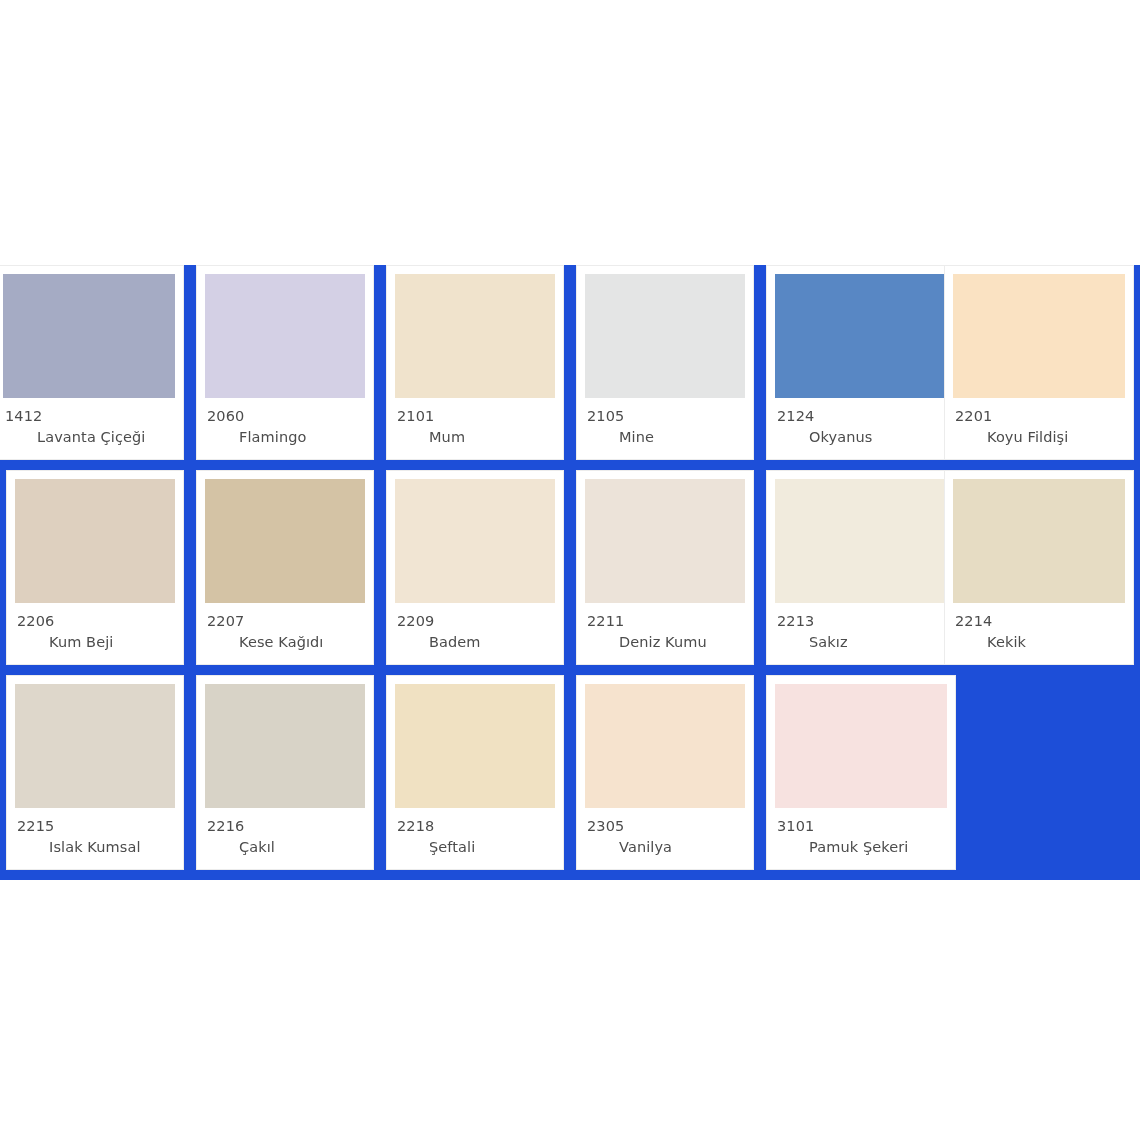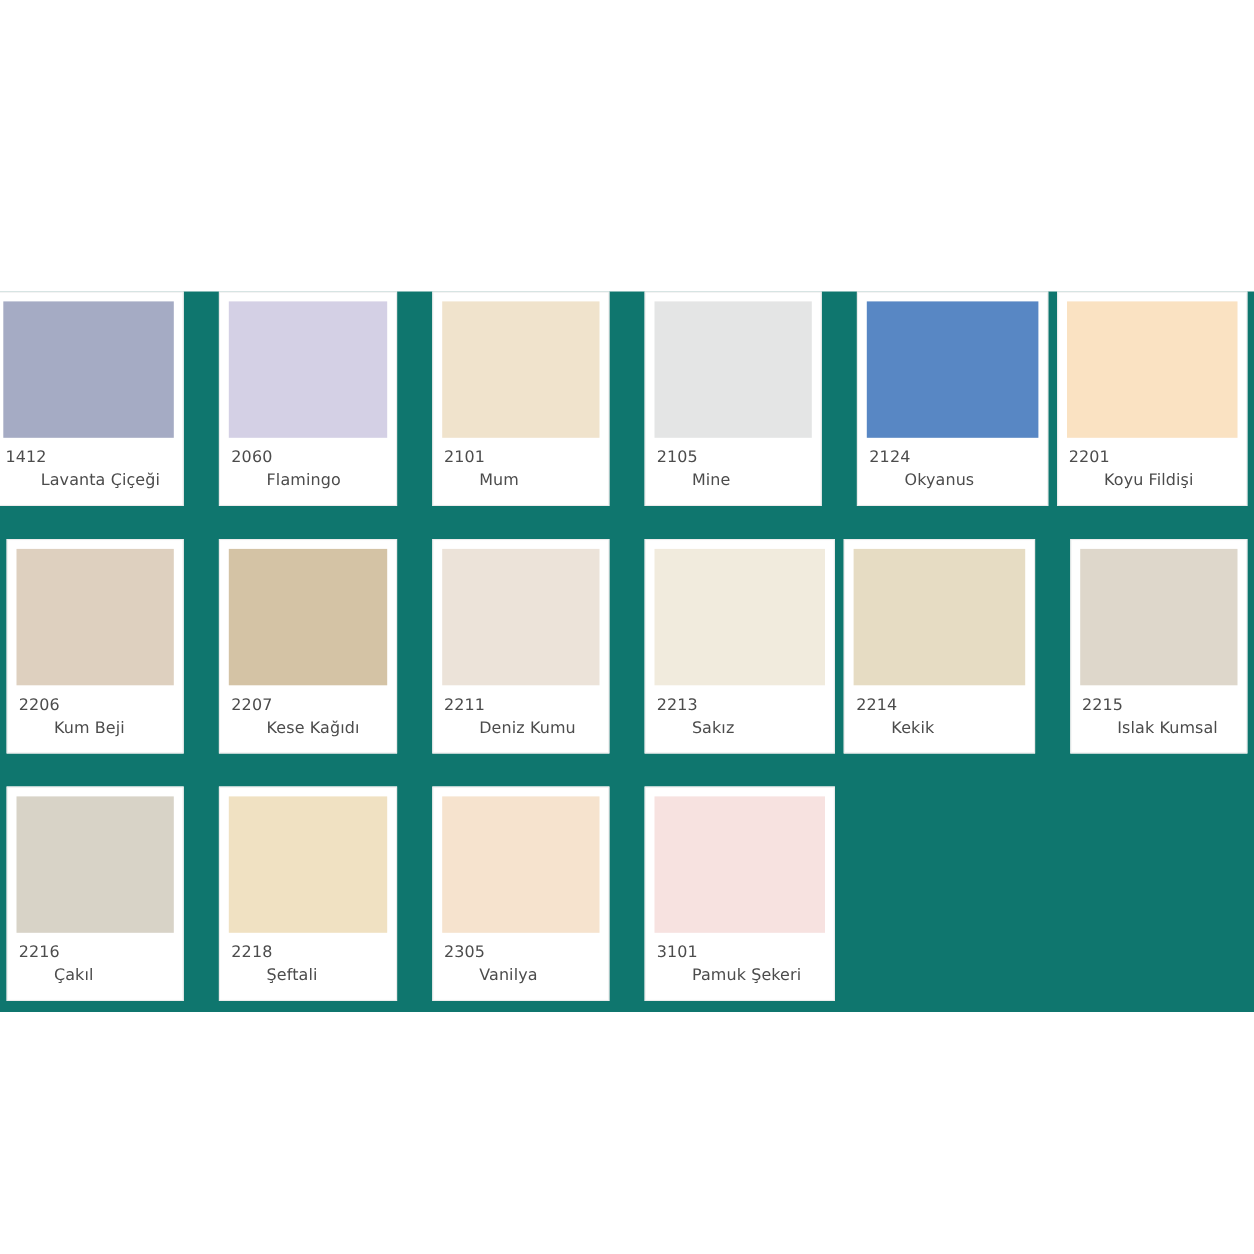--- a/index.html
+++ b/index.html
@@ -27,22 +27,21 @@
   #swatch-grid {
     position: absolute;
     left: 0;
     top: 265px;
     width: 1140px;
     display: grid;
     grid-template-columns: repeat(6, 1fr);
     grid-auto-rows: 205px;
     column-gap: 0px;
     row-gap: 0px;
-    background: #0f766e;
-    gap: 20px;
+    background: #1d4ed8;
   }
 
   .swatch-card {
     position: relative;
     background: #ffffff;
     border: 1px solid #ececec;
     box-sizing: border-box;
     margin: 0 6px 10px 6px;
     padding: 8px 8px 6px 8px;
     display: flex;
@@ -146,20 +145,27 @@
         </div>
       </div>
       <div class="swatch-card">
         <div class="swatch-chip" style="background-color: rgb(212, 195, 165);"></div>
         <div class="swatch-meta">
           <div class="swatch-code">2207</div>
           <div class="swatch-name">Kese Kağıdı</div>
         </div>
       </div>
       <div class="swatch-card">
+        <div class="swatch-chip" style="background-color: rgb(241, 229, 211);"></div>
+        <div class="swatch-meta">
+          <div class="swatch-code">2209</div>
+          <div class="swatch-name">Badem</div>
+        </div>
+      </div>
+      <div class="swatch-card">
         <div class="swatch-chip" style="background-color: rgb(236, 227, 217);"></div>
         <div class="swatch-meta">
           <div class="swatch-code">2211</div>
           <div class="swatch-name">Deniz Kumu</div>
         </div>
       </div>
       <div class="swatch-card edge-right">
         <div class="swatch-chip" style="background-color: rgb(241, 235, 221);"></div>
         <div class="swatch-meta">
           <div class="swatch-code">2213</div>

